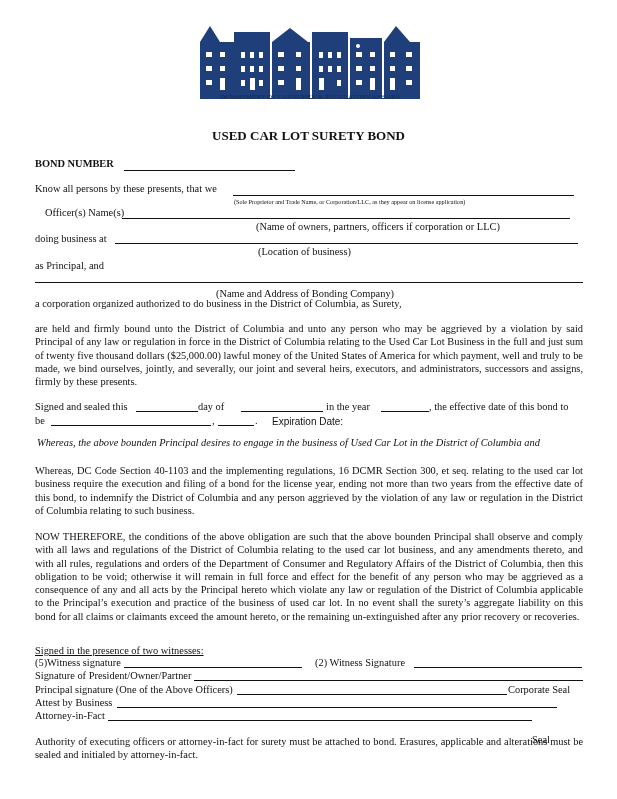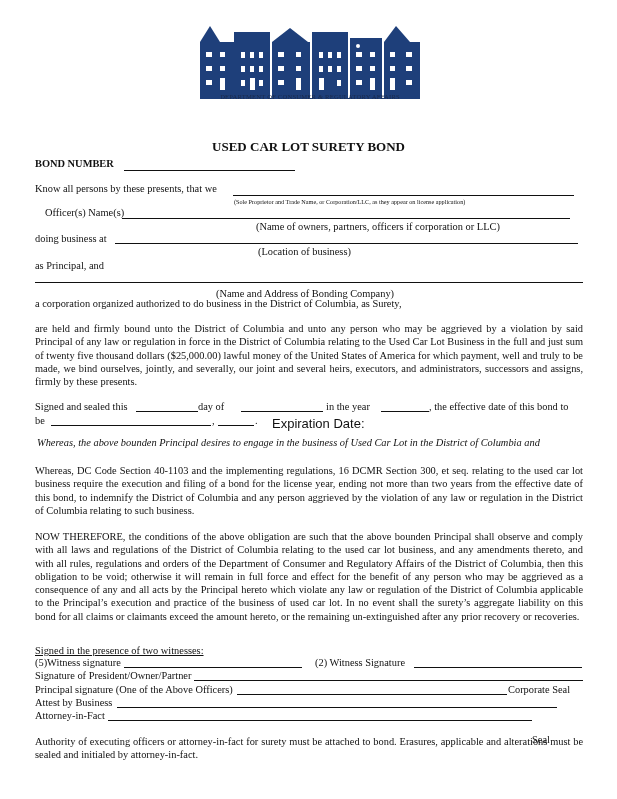--- a/index.html
+++ b/index.html
@@ -2,25 +2,25 @@
 <html><head>
 <meta charset="utf-8">
 <style>
   html, body { margin: 0; padding: 0; background: #ffffff; }
   body { width: 617px; height: 799px; position: relative; overflow: hidden;
          font-family: "Liberation Serif", serif; color: #111; font-size: 10.4px; }
   .abs { position: absolute; }
   .logo { left: 200px; top: 26px; width: 220px; height: 80px; }
   .logo-caption { left: 196px; top: 93px; width: 228px; text-align: center;
                   font-size: 6.6px; letter-spacing: 0.2px; color: #1b2a4a; text-transform: uppercase; font-variant: small-caps; }
-  .title { left: 0; width: 617px; top: 128px; text-align: center; font-weight: bold; font-size: 13px; margin-top: 11px; }
+  .title { left: 0; width: 617px; top: 128px; text-align: center; font-weight: bold; font-size: 13px; }
   .line { position: absolute; border-bottom: 1px solid #111; height: 0; }
   .small { font-size: 6.2px; }
   .para { position: absolute; left: 35px; width: 548px; text-align: justify; line-height: 13.3px; }
-  .sans { font-family: "Liberation Sans", sans-serif; font-size: 13px; padding-left: 9px; }
+  .sans { font-family: "Liberation Sans", sans-serif; font-size: 10px; padding-left: 9px; }
   .txt { position: absolute; white-space: nowrap; text-align: right; }
 </style>
 </head>
 <body>
 
 <svg class="abs logo" viewBox="0 0 220 80">
   <g fill="#1e3f7a">
     <polygon points="0,16 10,0 20,16"></polygon>
     <rect x="0" y="16" width="34" height="56"></rect>
     <rect x="34" y="6" width="36" height="66"></rect>

